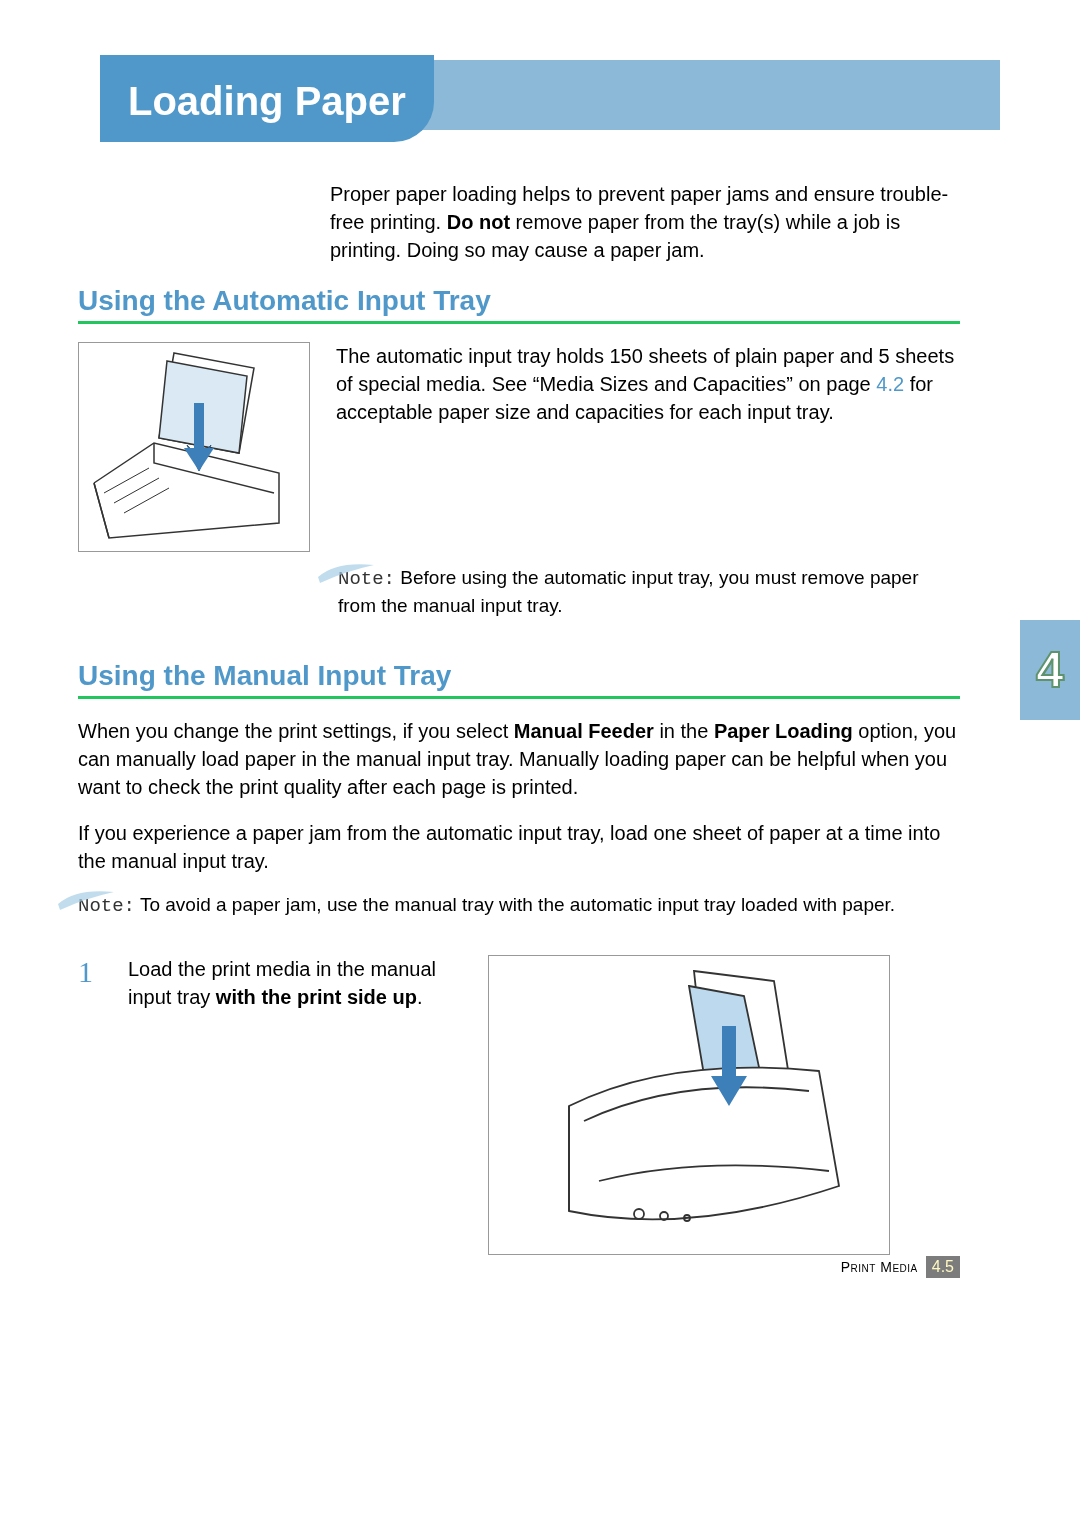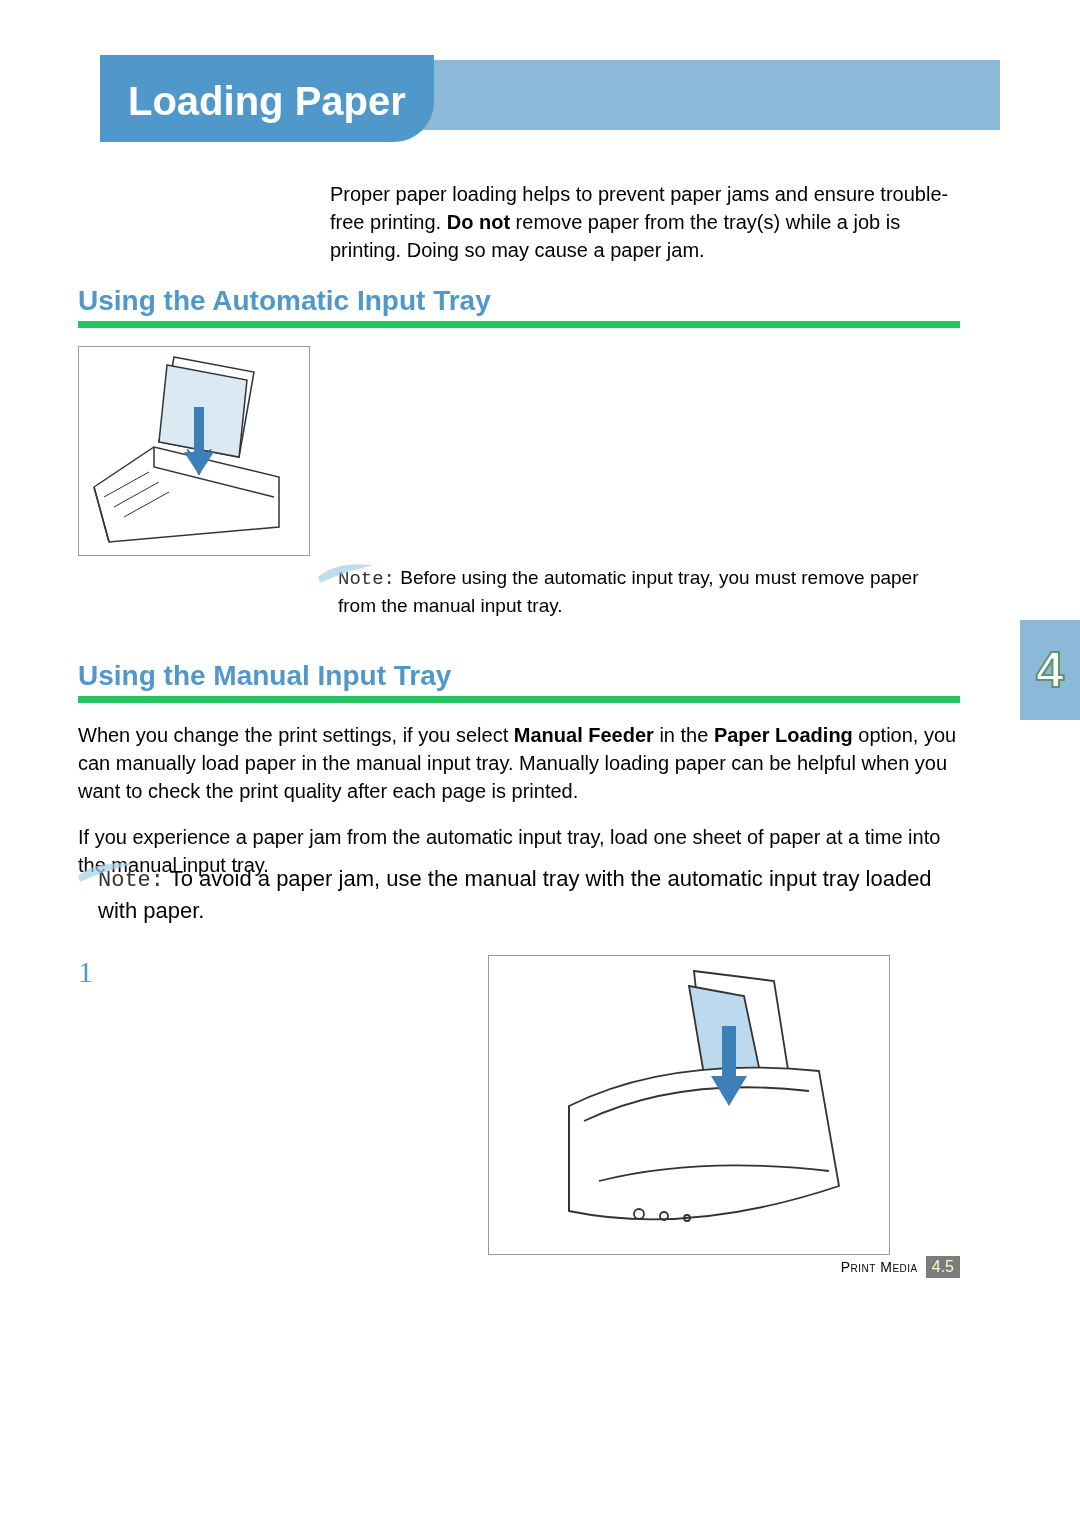--- a/index.html
+++ b/index.html
@@ -37,21 +37,21 @@
     left: 330px;
     right: 113px;
     font-size: 20px;
     line-height: 1.4;
   }
   .section-heading {
     color: #4f98c9;
     font-family: Arial, sans-serif;
     font-size: 28px;
     font-weight: bold;
-    border-bottom: 7px solid #22c55e;
+    border-bottom: 3px solid #22c55e;
     padding-bottom: 4px;
     margin-bottom: 18px;
   }
   .section1 {
     position: absolute;
     top: 285px;
     left: 78px;
     right: 120px;
   }
   .section1-body {
@@ -101,26 +101,25 @@
     left: 78px;
     right: 120px;
   }
   .section2-text {
     font-size: 20px;
     line-height: 1.4;
   }
   .section2-text p { margin-bottom: 18px; }
   .note-block2 {
     position: absolute;
-    top: 864px;
-    left: 78px;
-    right: 120px;
-    font-size: 22px;
+    top: 892px;
+    left: 78px;
+    right: 120px;
+    font-size: 19px;
     line-height: 1.35;
-    margin-left: 20px;
   }
   .step-row {
     position: absolute;
     top: 955px;
     left: 78px;
     right: 120px;
     display: flex;
     gap: 30px;
   }
   .step-number {
@@ -210,20 +209,23 @@
           <path d="M25,150 L70,125 M35,160 L80,135 M45,170 L90,145" stroke-width="1"></path>
         </g>
         <g>
           <path d="M120,60 L120,115 L108,102 L120,128 L132,102 L120,115 Z" fill="#3d7fb8" stroke="#2a5a85" stroke-width="1"></path>
           <rect x="115" y="60" width="10" height="50" fill="#3d7fb8"></rect>
           <polygon points="105,105 135,105 120,128" fill="#3d7fb8"></polygon>
         </g>
       </svg>
     </div>
     <div class="section1-text">
+      <p>
+        <span>The automatic input tray holds 150 sheets of plain paper and 5 sheets of special media. See “Media Sizes and Capacities” on page </span><span class="page-ref">4.2</span><span> for acceptable paper size and capacities for each input tray.</span>
+      </p>
     </div>
   </div>
 </div>
 
 <div class="note-block1">
   <svg class="note-brush" viewBox="0 0 60 30">
       <path d="M2,20 Q20,4 58,8 Q30,14 4,26 Z" fill="currentColor"></path>
     </svg>
   <span class="note-label">Note:</span><span> Before using the automatic input tray, you must remove paper from the manual input tray.</span>
 </div>
@@ -245,20 +247,23 @@
 <div class="note-block2">
   <svg class="note-brush" viewBox="0 0 60 30">
       <path d="M2,20 Q20,4 58,8 Q30,14 4,26 Z" fill="currentColor"></path>
     </svg>
   <span class="note-label">Note:</span><span> To avoid a paper jam, use the manual tray with the automatic input tray loaded with paper.</span>
 </div>
 
 <div class="step-row">
   <div class="step-number">1</div>
   <div class="step-text">
+    <p>
+      <span>Load the print media in the manual input tray </span><strong>with the print side up</strong><span>.</span>
+    </p>
   </div>
   <div class="printer-illust-2">
     <svg viewBox="0 0 400 300" width="400" height="300">
       <g stroke="#333" stroke-width="1.8" fill="none">
         <polygon points="205,15 285,25 300,120 215,110" fill="#fff"></polygon>
         <polygon points="200,30 255,40 275,135 216,125" fill="#bcd9ed"></polygon>
         <path d="M80,150 Q180,100 330,115 L350,230 Q200,280 80,255 Z" fill="#fff"></path>
         <path d="M80,150 L80,255"></path>
         <path d="M95,165 Q190,120 320,135"></path>
         <path d="M110,225 Q210,200 340,215"></path>

